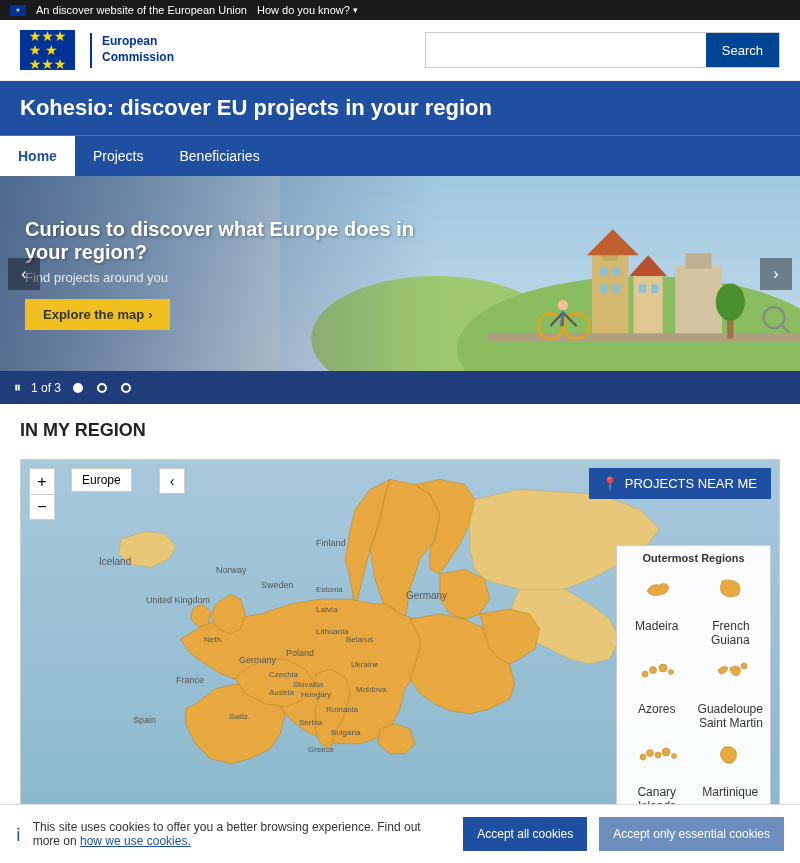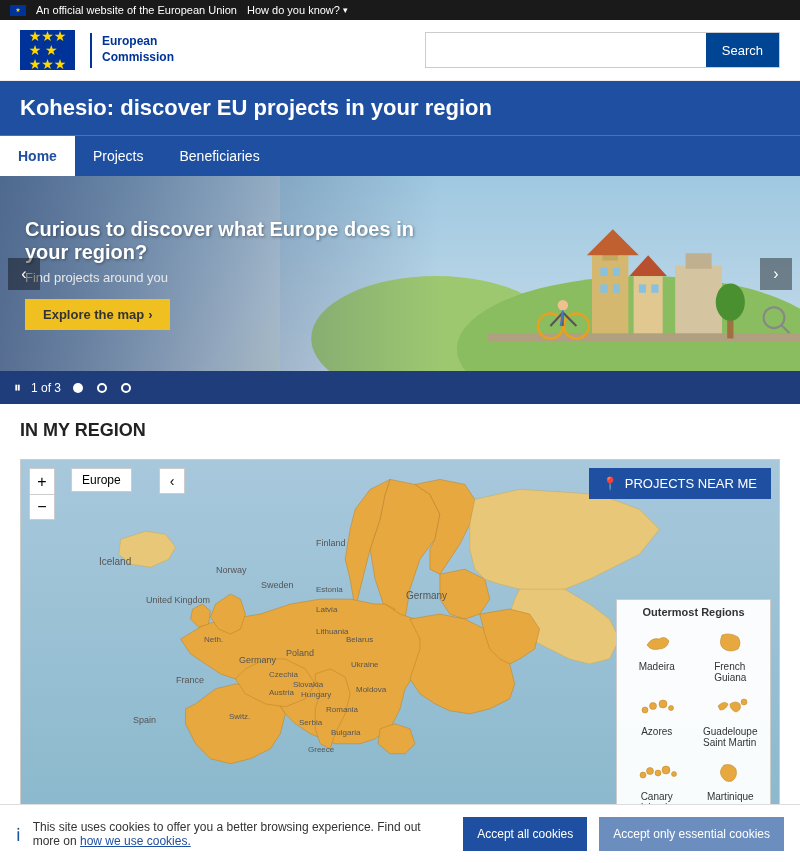--- a/index.html
+++ b/index.html
@@ -284,24 +284,24 @@
     }
     .region-item {
       display: flex; flex-direction: column; align-items: center;
       cursor: pointer;
     }
     .region-shape {
       width: 45px; height: 35px;
       display: flex; align-items: center; justify-content: center;
     }
     .region-name {
-      font-size: 10px;
+      font-size: 12px;
       color: #333;
-      text-align: left;
-      margin-top: 2px;
+      text-align: right;
+      margin-top: 14px;
     }
 
     
     .cookie-bar {
       position: fixed;
       bottom: 0; left: 0; right: 0;
       background: #fff;
       border-top: 1px solid #ddd;
       padding: 12px 16px;
       display: flex;
@@ -330,21 +330,21 @@
       flex-shrink: 0;
     }
     .cookie-btn-all { background: #1e4fa0; color: #fff; }
     .cookie-btn-essential { background: #6c8ebf; color: #fff; }
   </style>
 </head>
 <body>
 
 <div class="top-bar">
   <span class="eu-flag-small">★</span>
-  <span>An official website of the European Union</span>
+  <span>An discover website of the European Union</span>
   <a class="how-link">
     <span>How do you know?</span>
     <span class="chevron">▾</span>
   </a>
 </div>
 
 <div class="header">
   <div class="logo-area">
     <div class="eu-logo">
       <span class="eu-logo-stars">★★★<br>★&nbsp;★<br>★★★</span>

